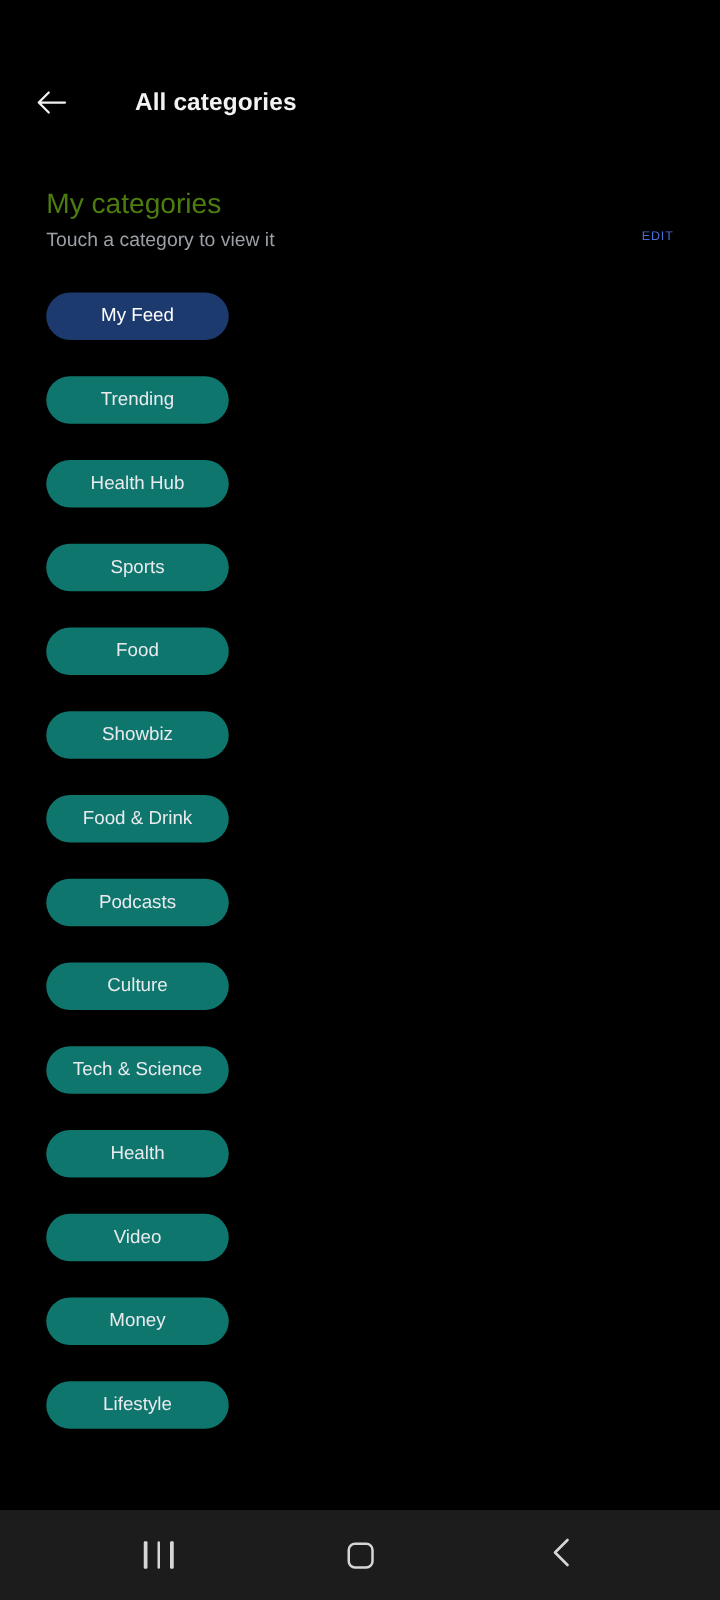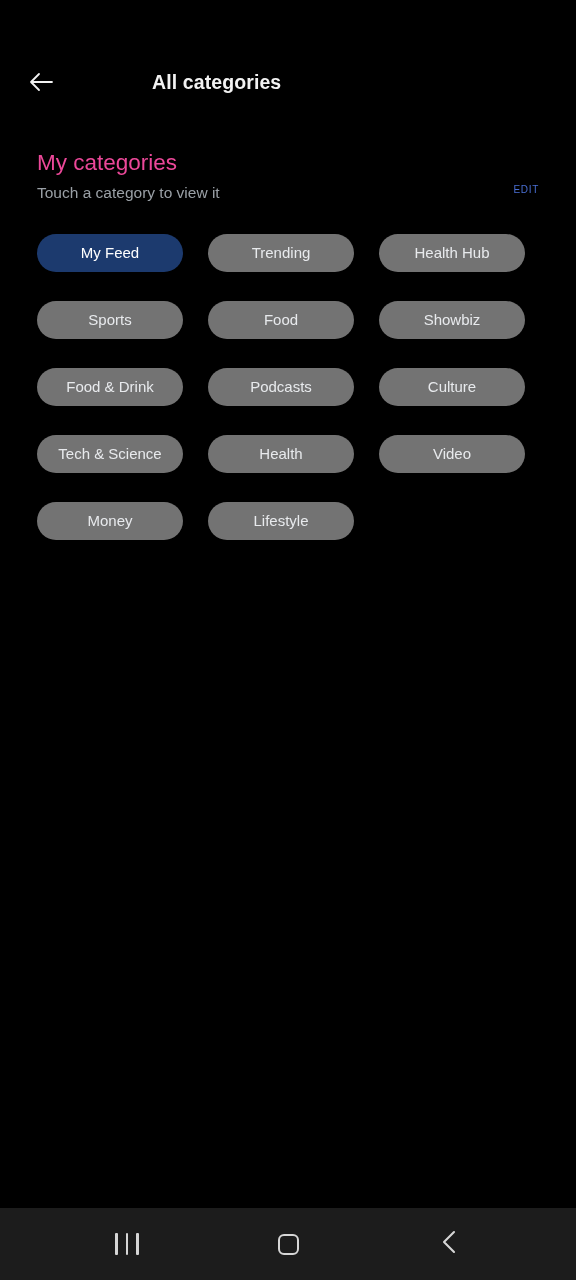--- a/index.html
+++ b/index.html
@@ -39,37 +39,36 @@
   .back-btn svg { display: block; }
   .appbar-title {
     position: absolute;
     left: 108px;
     top: 69px;
     font-size: 19.5px;
     font-weight: bold;
     color: #f2f2f2;
     letter-spacing: 0.1px;
     line-height: 26px;
-    margin-left: 44px;
   }
 
   
   .section {
     position: absolute;
     left: 0;
     top: 128px;
     width: 576px;
     height: 94px;
   }
   .section-title {
     position: absolute;
     left: 37px;
     top: 20px;
     font-size: 22.5px;
-    color: #ec4899;
+    color: #4d7c0f;
     line-height: 30px;
     font-weight: normal;
   }
   .section-sub {
     position: absolute;
     left: 37px;
     top: 54px;
     font-size: 15.5px;
     color: #9aa0a6;
     line-height: 22px;
@@ -87,26 +86,27 @@
 
   
   .chip-grid {
     position: absolute;
     left: 37px;
     top: 234px;
     width: 490px;
     display: flex;
     flex-wrap: wrap;
     gap: 29px 25px;
+    flex-direction: column;
   }
   .chip {
     width: 146px;
     height: 38px;
     border-radius: 19px;
-    background: #737373;
+    background: #0f766e;
     color: #e8eaed;
     font-size: 15px;
     display: flex;
     align-items: center;
     justify-content: center;
     box-sizing: border-box;
     white-space: nowrap;
     line-height: 38px;
   }
   .chip.selected {

